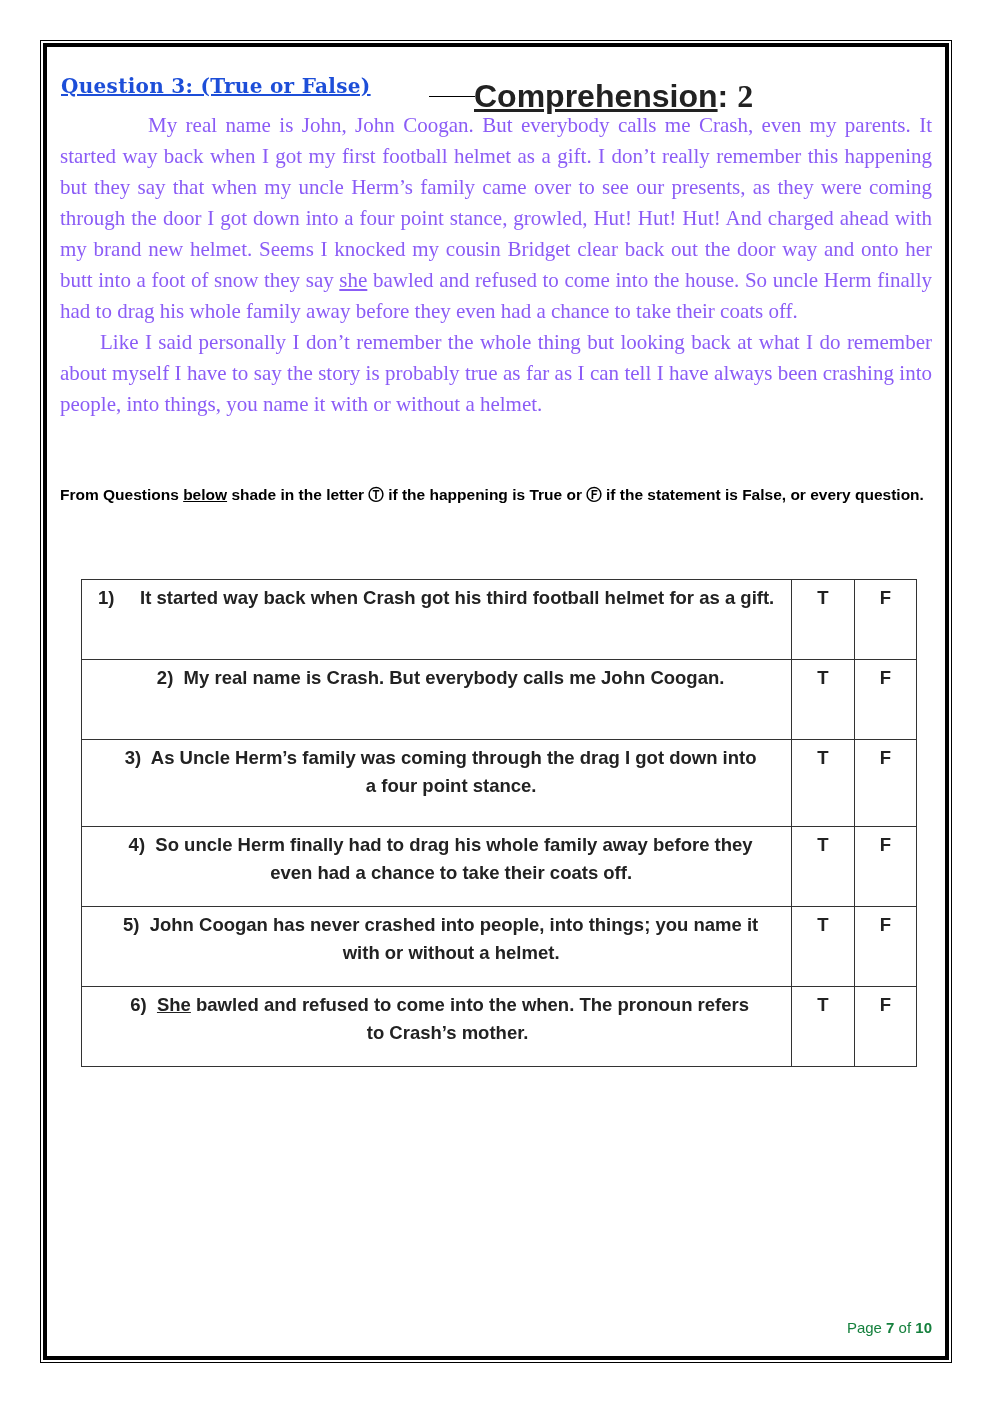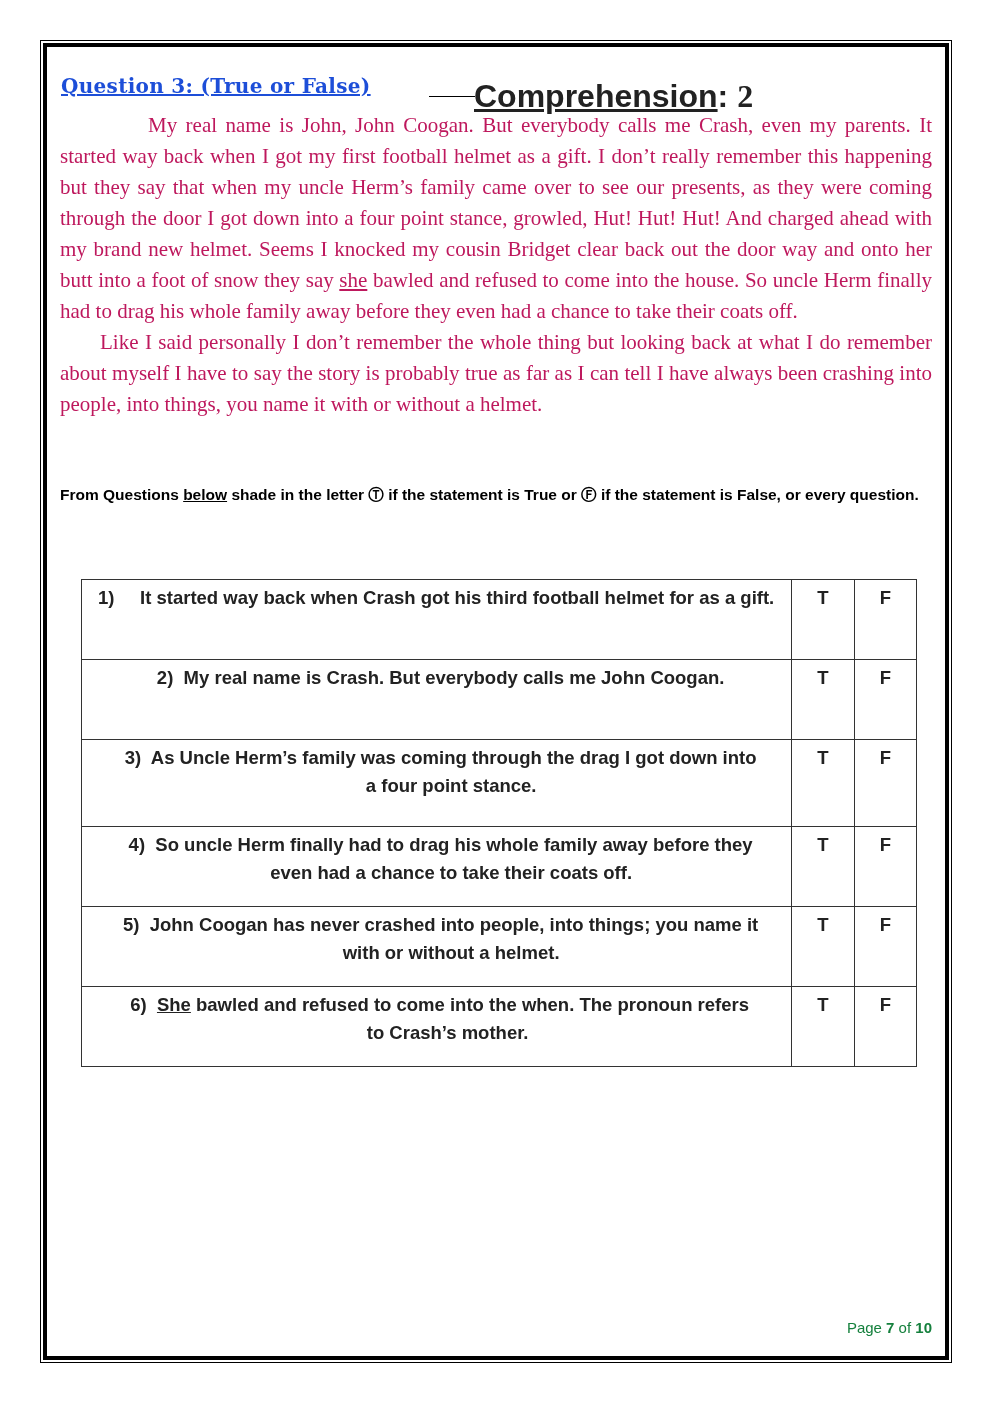--- a/index.html
+++ b/index.html
@@ -5,21 +5,21 @@
   html, body { margin:0; padding:0; background:#fff; }
   body { width:992px; height:1403px; position:relative; overflow:hidden; }
   .frame-outer { position:absolute; left:40px; top:40px; width:912px; height:1323px; border:1px solid #000; box-sizing:border-box; }
   .frame-inner { position:absolute; left:43px; top:43px; width:906px; height:1317px; border:4px solid #000; box-sizing:border-box; }
   .heading { position:absolute; left:61px; top:62px; width:700px; height:42px; }
   .q-title { position:absolute; left:0; top:12px; font-family:"DejaVu Serif", serif; font-weight:bold; font-size:20px; color:#1d4ed8; text-decoration:underline; letter-spacing:0.3px; }
   .q-rule { position:absolute; left:368px; top:34px; width:46px; height:1px; background:#000; }
   .comp { position:absolute; left:413px; top:0; font-family:"Liberation Sans", sans-serif; font-weight:bold; font-size:32px; color:#222;margin-top:16px; }
   .comp .u { text-decoration:underline; }
   .comp .num { font-family:"Liberation Serif", serif; font-size:32px; }
-  .passage { position:absolute; left:60px; top:110px; width:872px; font-family:"Liberation Serif", serif; font-size:21px; line-height:31px; color:#be185d; text-align:justify; }
+  .passage { position:absolute; left:60px; top:110px; width:872px; font-family:"Liberation Serif", serif; font-size:21px; line-height:31px; color:#8b5cf6; text-align:justify; }
   .passage p { margin:0; }
   .passage .p1 { text-indent:88px; }
   .passage .p2 { text-indent:40px; }
   .passage u { text-decoration:underline; }
   .instructions { position:absolute; left:60px; top:482px; width:870px; font-family:"Liberation Sans", sans-serif; font-weight:bold; font-size:15.5px; line-height:26px; color:#000; }
   table.qs { position:absolute; left:81px; top:579px; width:836px; border-collapse:collapse; font-family:"Liberation Sans", sans-serif; font-weight:bold; font-size:18.5px; color:#222; }
   table.qs td { border:1px solid #333; vertical-align:top; padding:4px 8px; line-height:28px; }
   table.qs td.q { width:696px; }
   table.qs td.tf { text-align:center; width:46px; }
   .qrow1 td { height:71px; }
@@ -41,21 +41,21 @@
   <span class="q-rule"></span>
   <span class="comp"><span class="u">Comprehension</span><span>:</span> <span class="num">2</span></span>
 </div>
 
 <div class="passage">
   <p class="p1"><span>My real name is John, John Coogan. But everybody calls me Crash, even my parents. It started way back when I got my first football helmet as a gift. I don’t really remember this happening but they say that when my uncle Herm’s family came over to see our presents, as they were coming through the door I got down into a four point stance, growled, Hut! Hut! Hut! And charged ahead with my brand new helmet. Seems I knocked my cousin Bridget clear back out the door way and onto her butt into a foot of snow they say </span><u>she</u><span> bawled and refused to come into the house. So uncle Herm finally had to drag his whole family away before they even had a chance to take their coats off.</span></p>
   <p class="p2">Like I said personally I don’t remember the whole thing but looking back at what I do remember about myself I have to say the story is probably true as far as I can tell I have always been crashing into people, into things, you name it with or without a helmet.</p>
 </div>
 
 <div class="instructions">
-  <span>From Questions </span><u>below</u><span> shade in the letter </span><span>Ⓣ</span><span> if the statement is True or </span><span>Ⓕ</span><span> if the statement is False, or every question.</span>
+  <span>From Questions </span><u>below</u><span> shade in the letter </span><span>Ⓣ</span><span> if the happening is True or </span><span>Ⓕ</span><span> if the statement is False, or every question.</span>
 </div>
 
 <table class="qs">
   <tbody>
       <tr class="qrow1">
     <td class="q" style="padding-left:16px;">
       <span class="qn">1)</span>
       <span class="qtext1">It started way back when Crash got his third football helmet for as a gift.</span>
     </td>
     <td class="tf">T</td>

